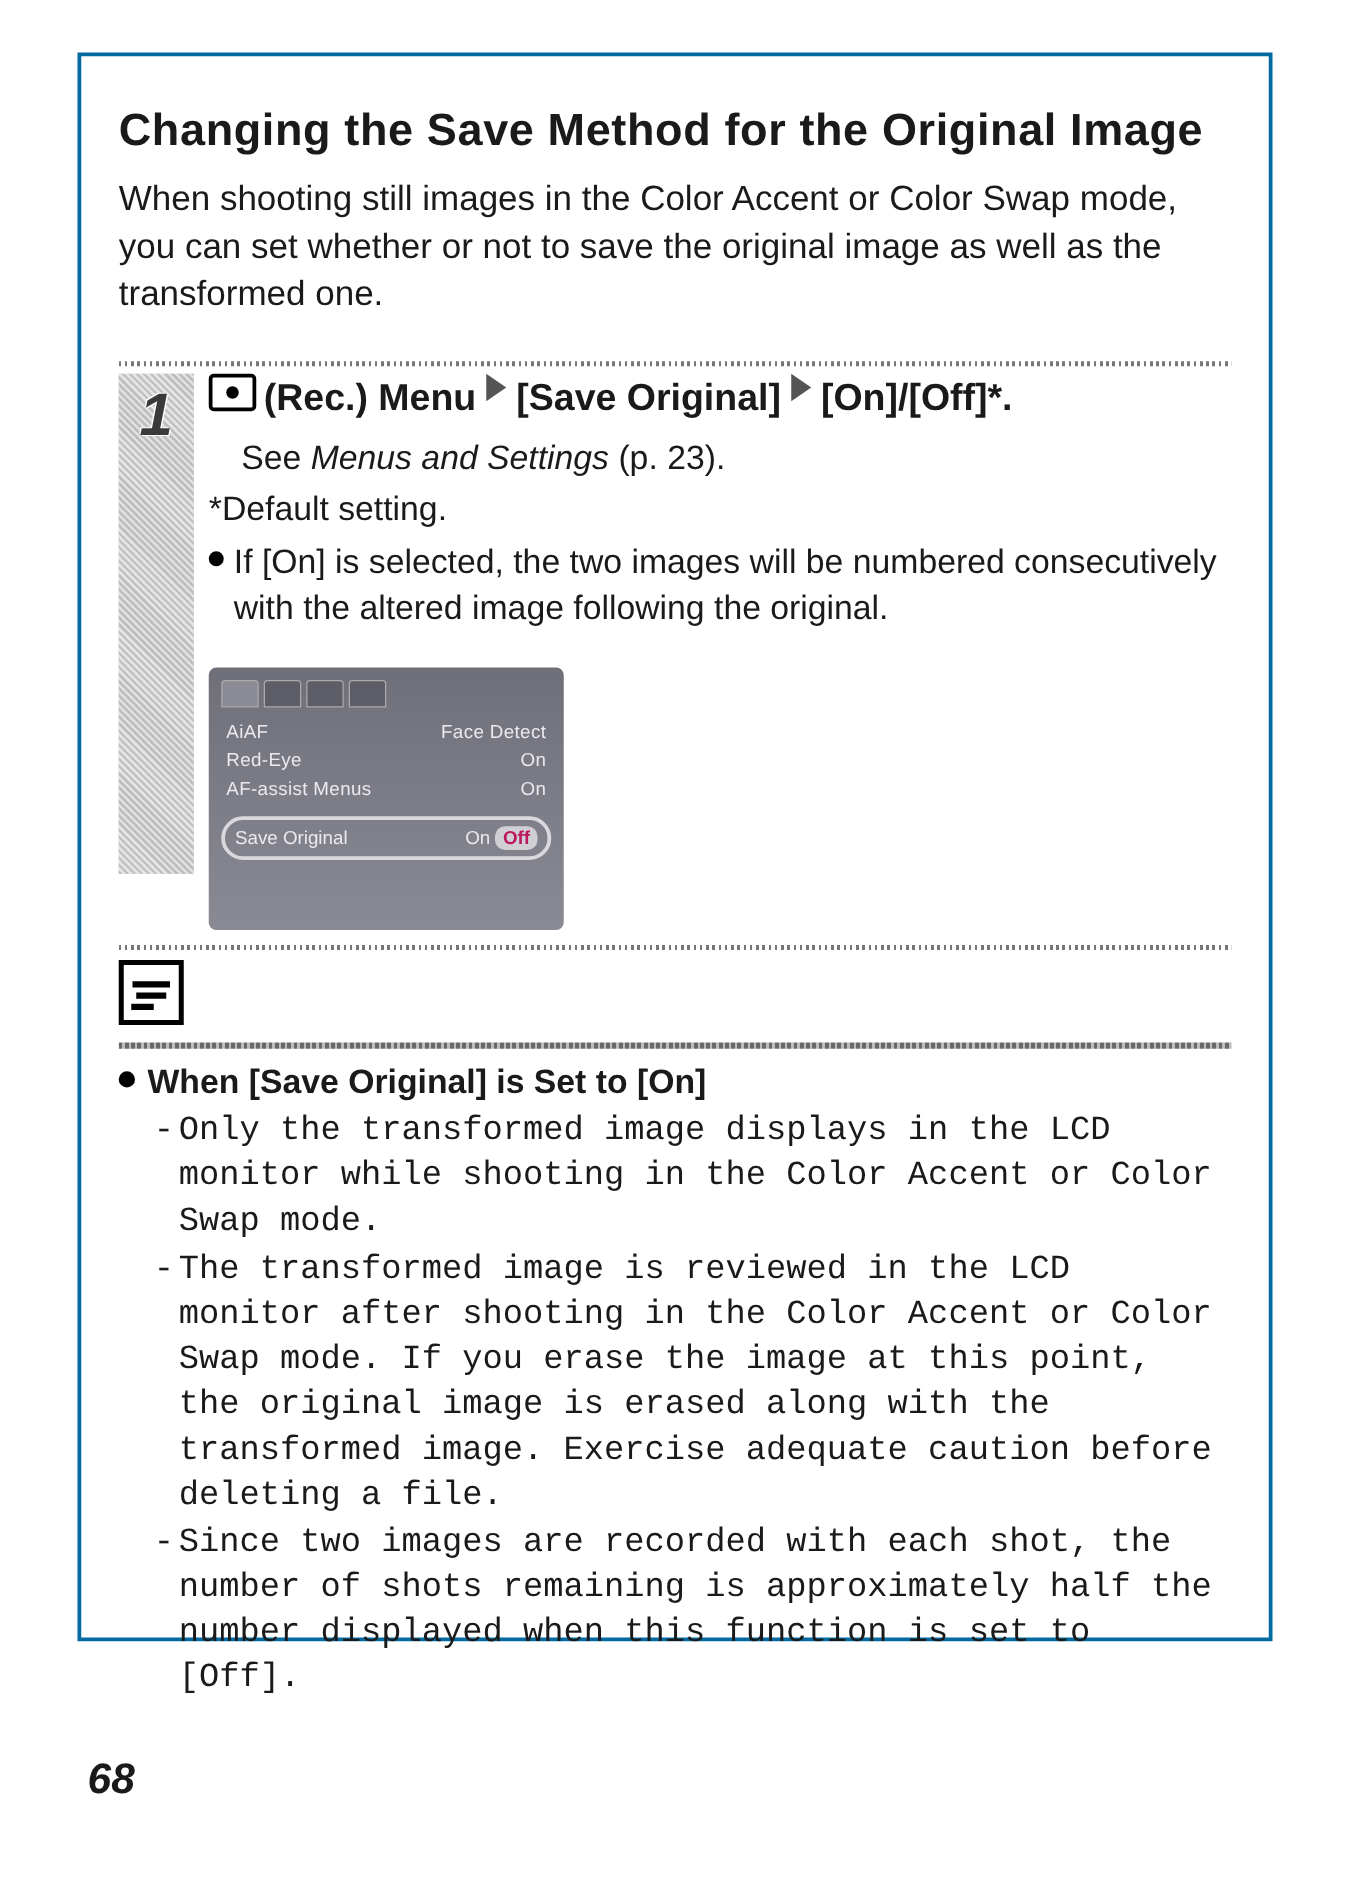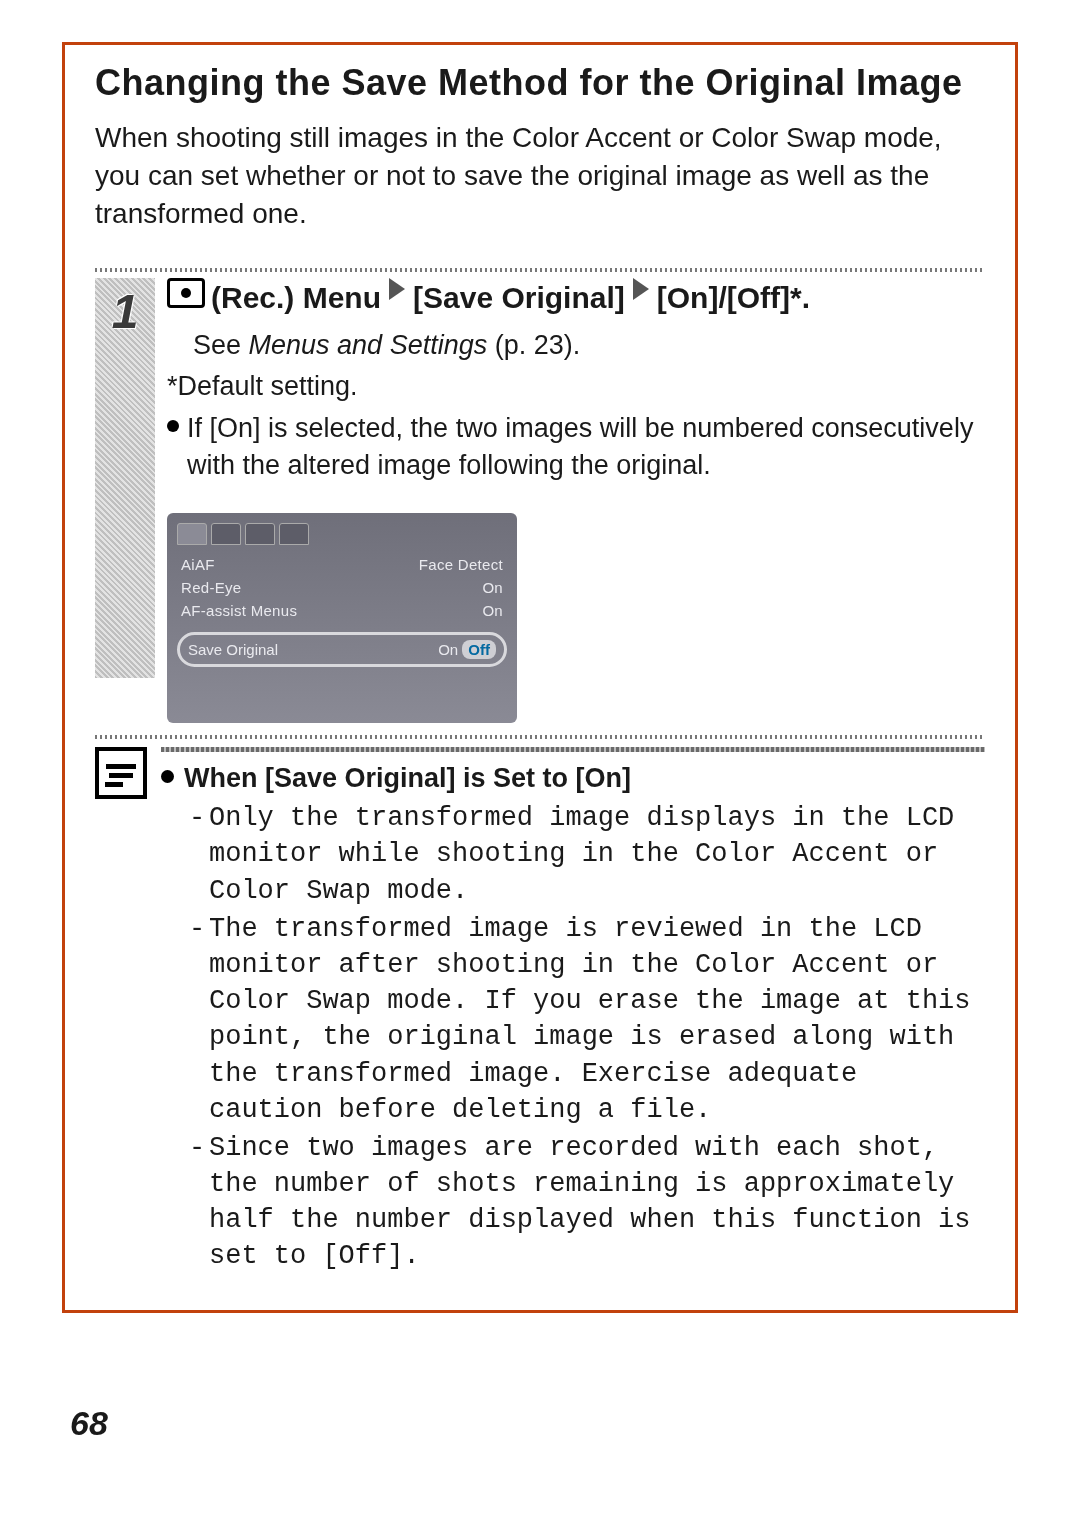--- a/index.html
+++ b/index.html
@@ -10,22 +10,22 @@
     height: 1523px;
     position: relative;
     color: #1a1a1a;
   }
   .page-frame {
     position: absolute;
     top: 42px;
     left: 62px;
     right: 62px;
     bottom: 210px;
-    border: 3px solid #c2410c;
-    padding: 15px 30px 20px 30px;
+    border: 3px solid #0369a1;
+    padding: 36px 30px 20px 30px;
   }
   .title {
     font-size: 36px;
     font-weight: 900;
     line-height: 1.25;
     margin-bottom: 14px;
     letter-spacing: 0.5px;
   }
   .intro {
     font-size: 28px;
@@ -94,21 +94,21 @@
   .step-text { flex:1; font-size:27px; line-height:1.35; }
   .step-text .see { margin-left: 26px; margin-bottom:4px;}
   .step-text .see em { font-style: italic; }
   .step-text .default { margin-bottom:6px; }
   .step-text .bullet-line { display:flex; }
   .step-text .bullet-dot {
     display:inline-block; width:12px;height:12px;border-radius:50%;background:#000;
     margin-top:10px; margin-right:8px; flex-shrink:0;
   }
   .screenshot {
-    width: 350px;
+    width: 284px;
     height: 210px;
     background: linear-gradient(#6f6f7a,#8a8a95);
     border-radius: 6px;
     padding: 10px 10px 12px 10px;
     color:#e9e9ee;
     font-size:16px;
     position: relative;
     overflow:hidden;
   }
   .screenshot .tabs {
@@ -128,27 +128,28 @@
   }
   .screenshot .highlight {
     border:3px solid #d9d9dd;
     border-radius: 22px;
     padding:6px 8px;
     margin-top:10px;
     display:flex; justify-content:space-between; align-items:flex-start;
     font-size:15px;
   }
   .screenshot .off-pill {
-    background:#cfcfd4; color:#0369a1;
+    background:#cfcfd4; color:#be185d;
     border-radius:8px; padding:1px 6px; font-weight:bold;
   }
   .note-row {
     display:flex;
     gap:14px;
     margin-top:8px;
+    flex-direction:column;
   }
   .note-icon {
     width:52px;height:52px;
     border:4px solid #000;
     display:flex;align-items:center;justify-content:center;
     flex-direction:column;
     gap:4px;
     padding-top:4px;
   }
   .note-icon .l1,.note-icon .l2,.note-icon .l3{

